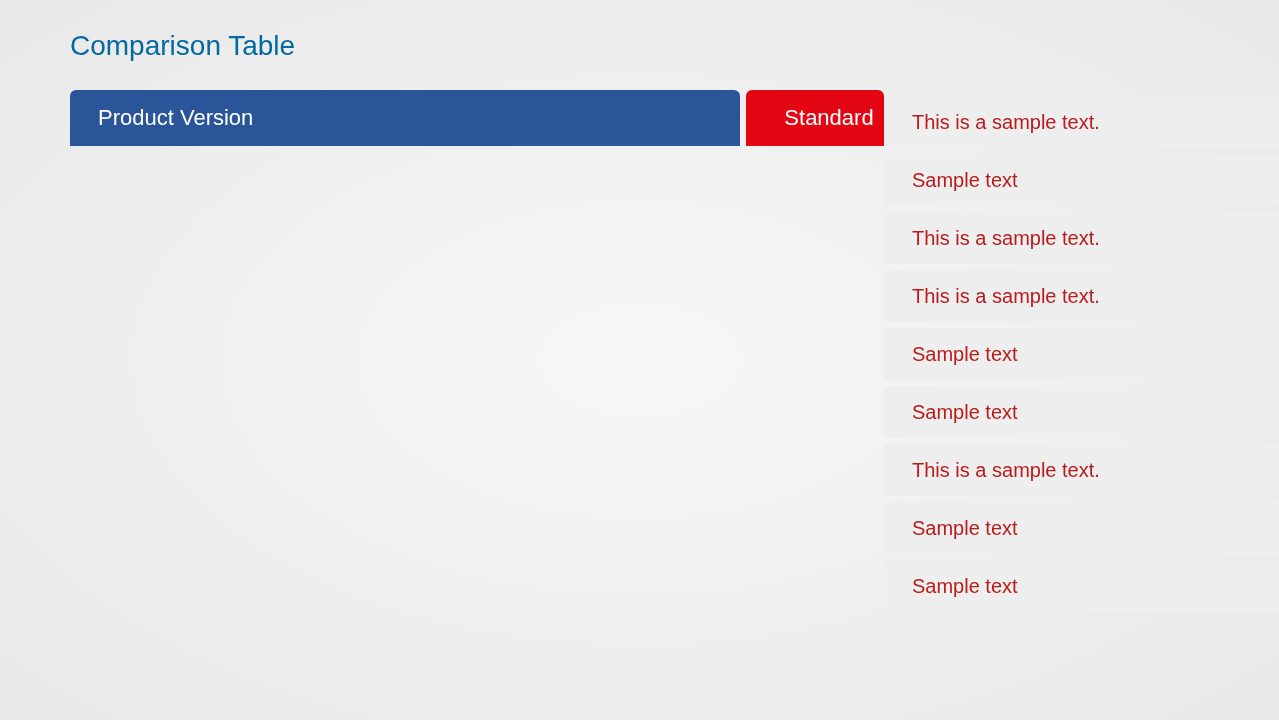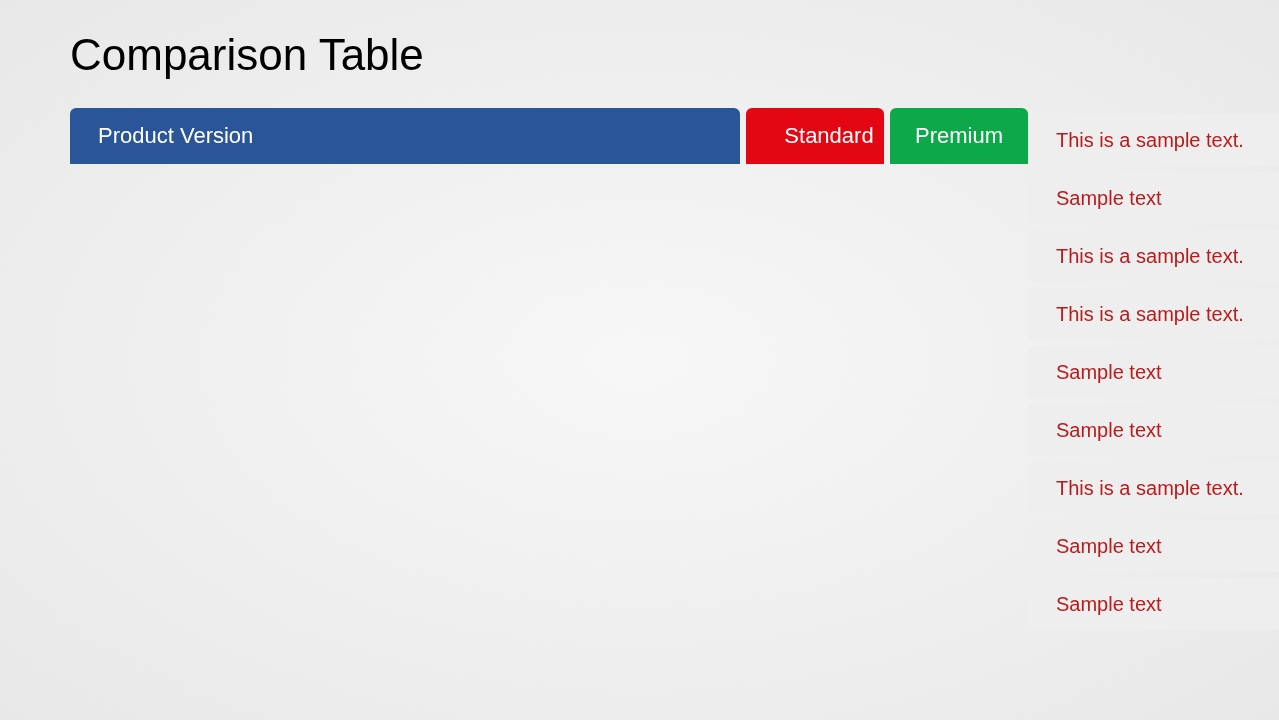--- a/index.html
+++ b/index.html
@@ -3,23 +3,23 @@
 <meta charset="utf-8">
 <style>
 * { margin: 0; padding: 0; box-sizing: border-box; }
 html, body { width: 1279px; height: 720px; }
 body {
   background: radial-gradient(ellipse at center, #f7f7f7 0%, #e8e8e8 100%);
   font-family: "Segoe UI", Arial, sans-serif;
   padding: 30px 70px;
 }
 .title {
-  font-size: 44px;
+  font-size: 28px;
   font-weight: 400;
-  color: #000000;
+  color: #0369a1;
   margin-bottom: 28px;
 }
 .table {
   width: 100%;
   display: flex;
   flex-direction: row;
 }
 .header-row, .body-row {
   display: flex;
   gap: 6px;
@@ -83,21 +83,20 @@
 </style>
 </head>
 <body>
 
 <h1 class="title">Comparison Table</h1>
 
 <div class="table">
   <div class="header-row">
     <div class="header-cell feature">Product Version</div>
     <div class="header-cell standard">Standard</div>
-    <div class="header-cell premium">Premium</div>
   </div>
   <div id="rows">
       <div class="body-row">
         <div class="body-cell feature">This is a sample text.</div>
         <div class="body-cell val">
           <span class="icon-circle check">
             <svg viewBox="0 0 24 24" fill="none" stroke-width="3.5" stroke-linecap="round" stroke-linejoin="round">
               <polyline points="5 13 10 18 20 7"></polyline>
             </svg>
           </span>

